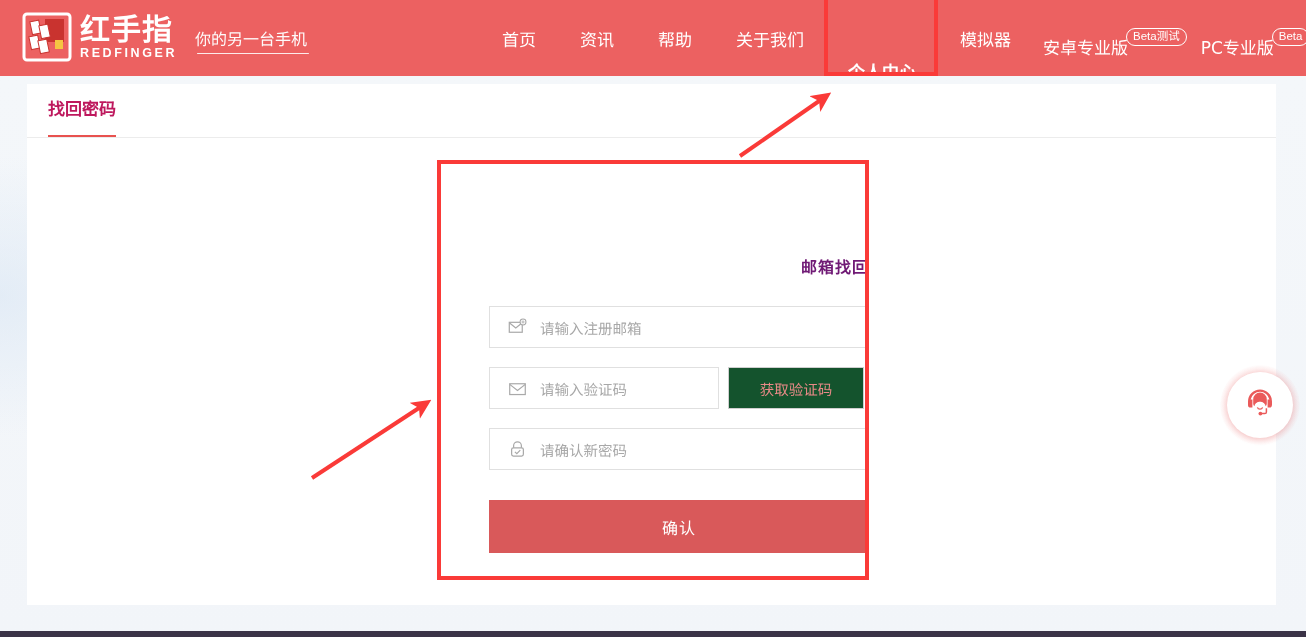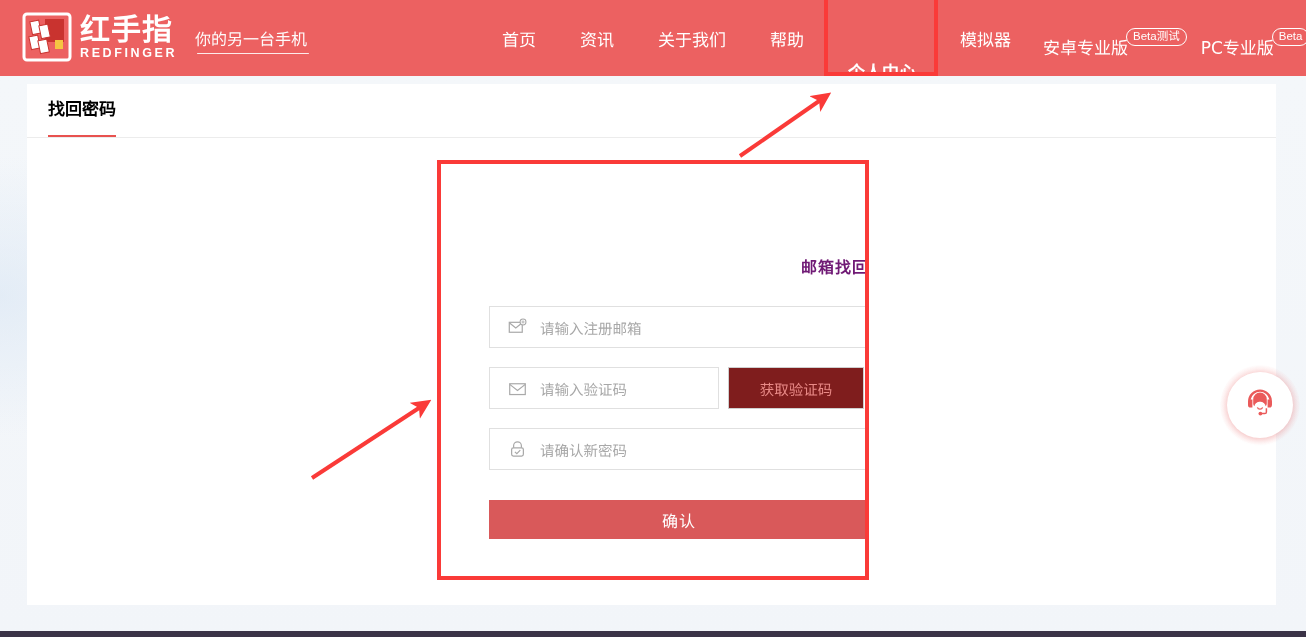--- a/index.html
+++ b/index.html
@@ -140,21 +140,21 @@
   }
 
   .page-tab {
     position: absolute;
     left: 21px; top: 10px;
     height: 44px;
   }
   .page-tab-label {
     font-size: 17px;
     font-weight: bold;
-    color: #000000;
+    color: #be185d;
     font-family: "DejaVu Sans", sans-serif;
     line-height: 30px;
   }
   .page-tab-underline {
     position: absolute;
     left: 0; bottom: 0;
     width: 100%; height: 3px;
     background: #e8524f;
   }
   .tab-divider {
@@ -210,33 +210,33 @@
   }
   .field-placeholder {
     font-size: 14.5px;
     color: #a8a8a8;
     font-family: "DejaVu Sans", sans-serif;
   }
   .code-button {
     flex: 0 0 136px;
     height: 42px;
     border: 1px solid #cfcfcf;
-    background: #7f1d1d;
+    background: #14532d;
     color: #e98a87;
     font-size: 14.5px;
     font-family: "DejaVu Sans", sans-serif;
     display: flex;
     align-items: center;
     justify-content: center;
     cursor: pointer;
   }
   .submit-button {
     margin-top: 30px;
     width: 100%;
-    height: 39px;
+    height: 53px;
     background: #d9595a;
     border: none;
     color: #ffffff;
     font-size: 16px;
     font-family: "DejaVu Sans", sans-serif;
     display: flex;
     align-items: center;
     justify-content: center;
     cursor: pointer;
     letter-spacing: 1px;
@@ -336,24 +336,24 @@
   </div>
 
   <nav class="main-nav">
     <div class="nav-item">
       <span>首页</span>
     </div>
     <div class="nav-item">
       <span>资讯</span>
     </div>
     <div class="nav-item">
+      <span>帮助</span>
+    </div>
+    <div class="nav-item">
       <span>关于我们</span>
-    </div>
-    <div class="nav-item">
-      <span>帮助</span>
     </div>
     <div class="nav-item active">
       <span>个人中心</span>
     </div>
     <div class="nav-item">
       <span>模拟器</span>
     </div>
     <div class="nav-item tight">
       <span>安卓专业版</span>
       <span class="beta-badge">Beta测试</span>

